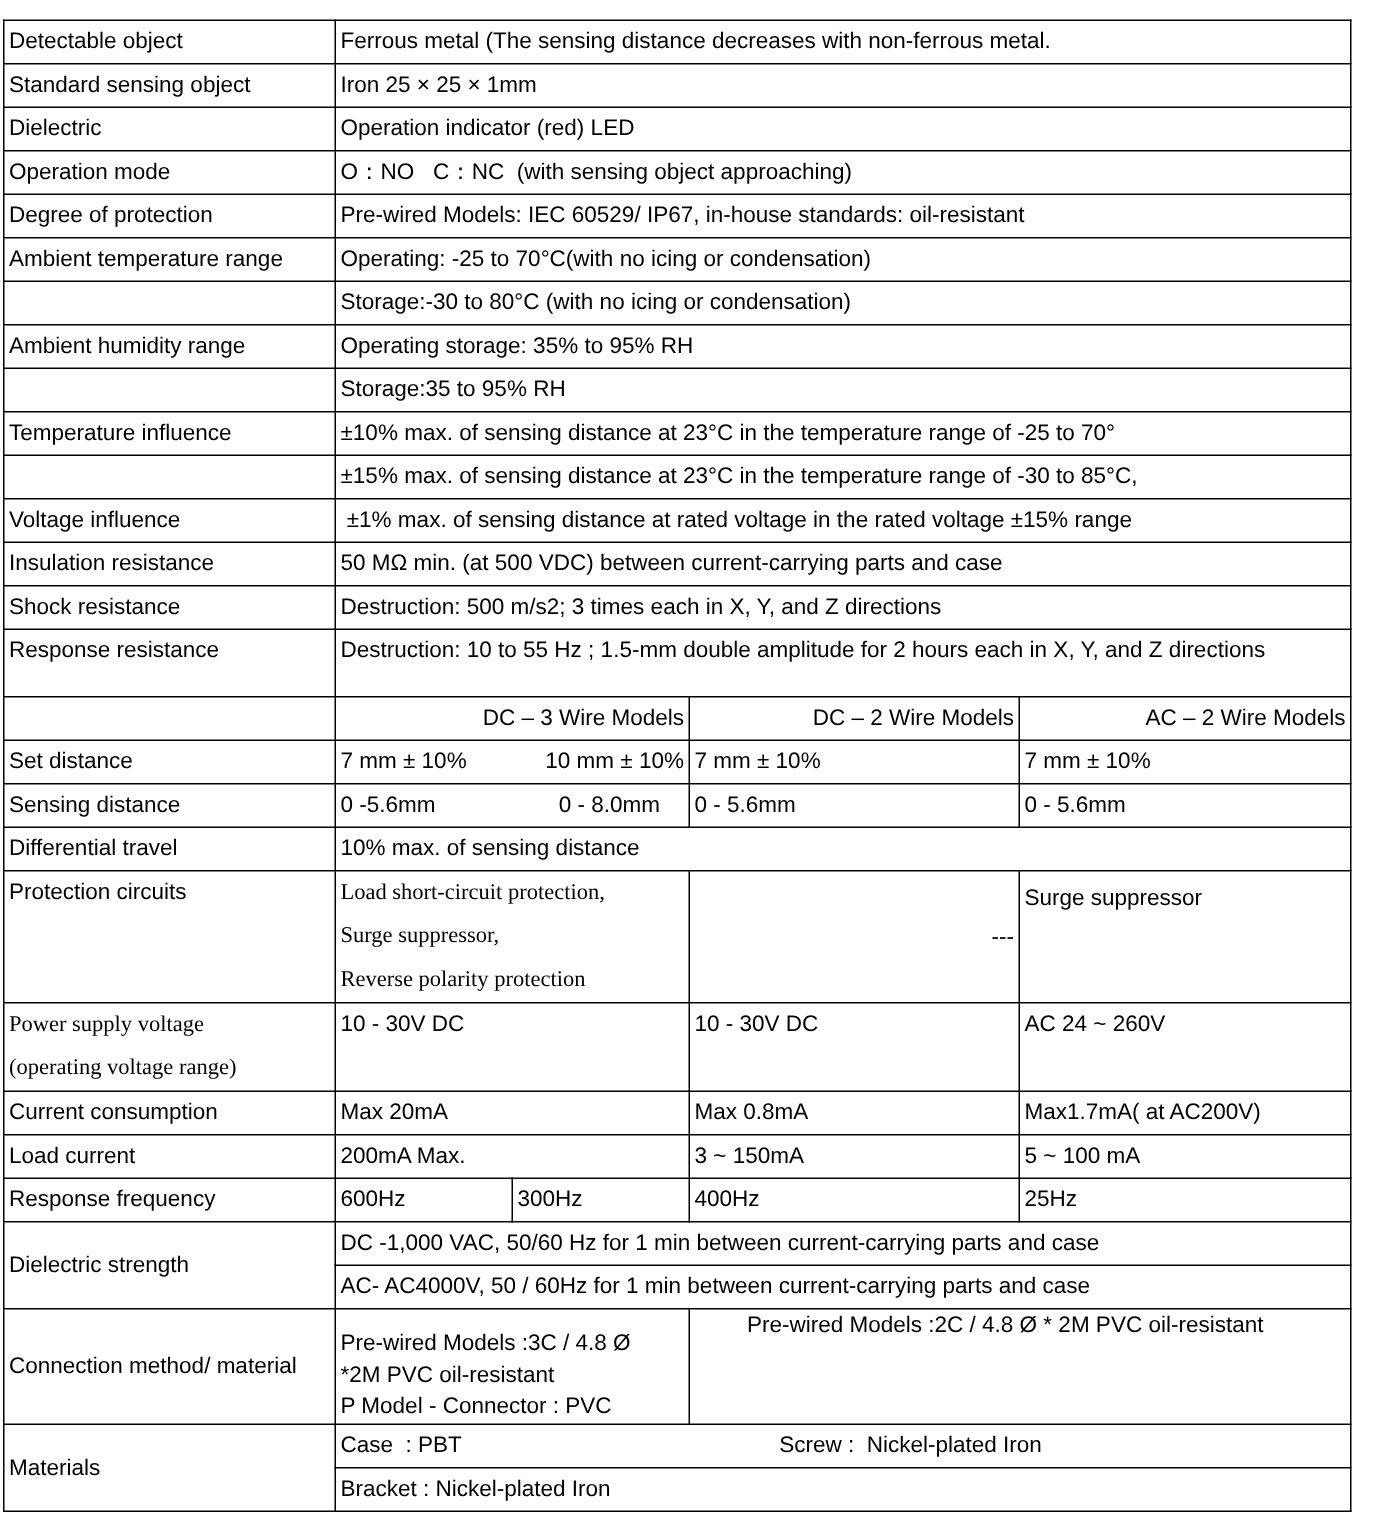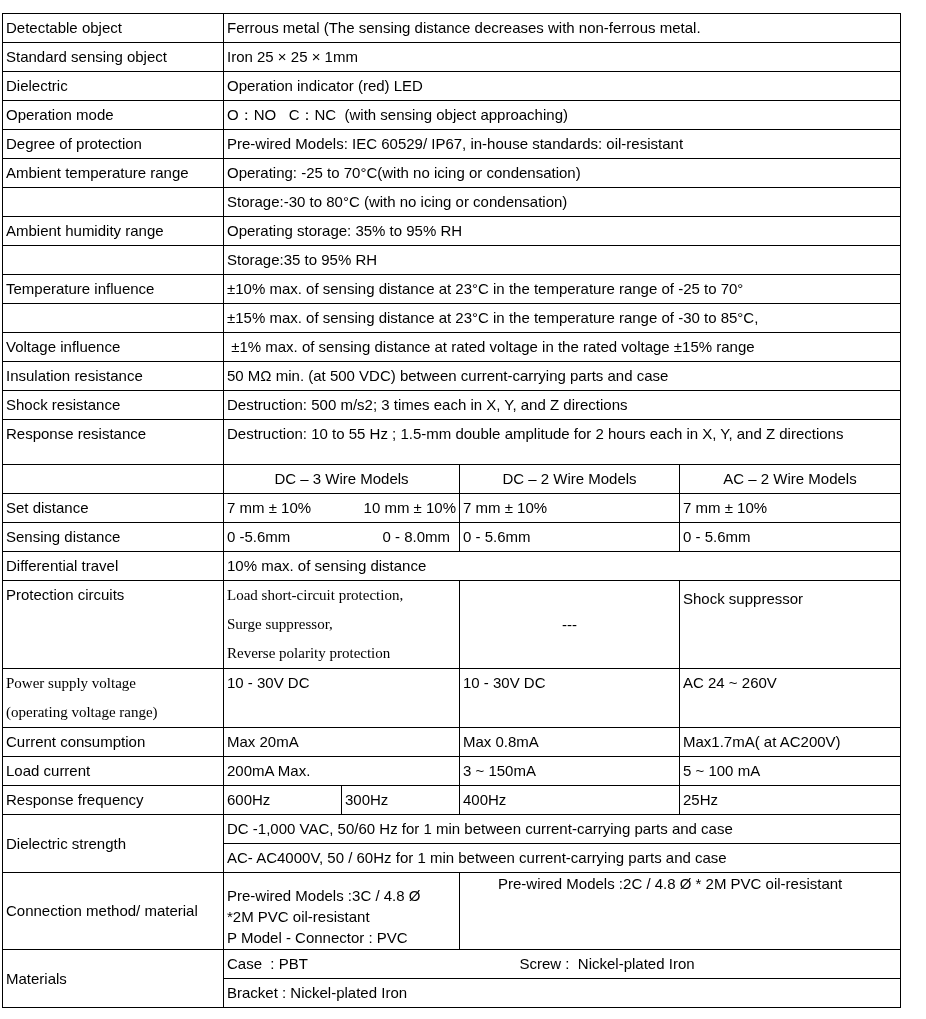--- a/index.html
+++ b/index.html
@@ -1,20 +1,20 @@
 <!DOCTYPE html>
 <html><head>
 <meta charset="utf-8">
 <style>
   html, body { margin:0; padding:0; background:#ffffff; }
   body { width:926px; height:1019px; position:relative; font-family:"Liberation Sans", sans-serif; font-size:15px; color:#000; }
   table { position:absolute; left:2px; top:13px; border-collapse:collapse; table-layout:fixed; width:898px; }
   td { border:1px solid #000; padding:0 3px; vertical-align:top; line-height:28px; white-space:nowrap; overflow:hidden; }
   .h28 td { height:28px; }
-  .c { text-align:center; }
+  .c { text-align:right; }
   .mid { vertical-align:middle; }
   .lines div { line-height:29px;font-family:Liberation Serif, serif; }
   .conn div { line-height:21px; }
 </style>
 </head>
 <body>
 
 <table>
   <colgroup>
     <col style="width:221px">
@@ -96,38 +96,38 @@
         <span>7 mm ± 10%</span>
         <span style="float:right">10 mm ± 10%</span>
       </td>
       <td>7 mm ± 10%</td>
       <td>7 mm ± 10%</td>
     </tr>
     <tr class="h28">
       <td>Sensing distance</td>
       <td colspan="2">
         <span>0 -5.6mm</span>
-        <span style="float:right;margin-right:6px">0 - 8.0mm</span>
+        <span style="float:right;margin-right:16px">0 - 8.0mm</span>
       </td>
       <td>0 - 5.6mm</td>
       <td>0 - 5.6mm</td>
     </tr>
     <tr class="h28">
       <td>Differential travel</td>
       <td colspan="4">10% max. of sensing distance</td>
     </tr>
     <tr>
       <td>Protection circuits</td>
       <td colspan="2" class="lines">
         <div>Load short-circuit protection,</div>
         <div>Surge suppressor,</div>
         <div>Reverse polarity protection</div>
       </td>
       <td class="c mid">---</td>
-      <td style="padding-top:4px">Shock suppressor</td>
+      <td style="padding-top:4px">Surge suppressor</td>
     </tr>
     <tr>
       <td class="lines">
         <div>Power supply voltage</div>
         <div>(operating voltage range)</div>
       </td>
       <td colspan="2">10 - 30V DC</td>
       <td>10 - 30V DC</td>
       <td>AC 24 ~ 260V</td>
     </tr>

